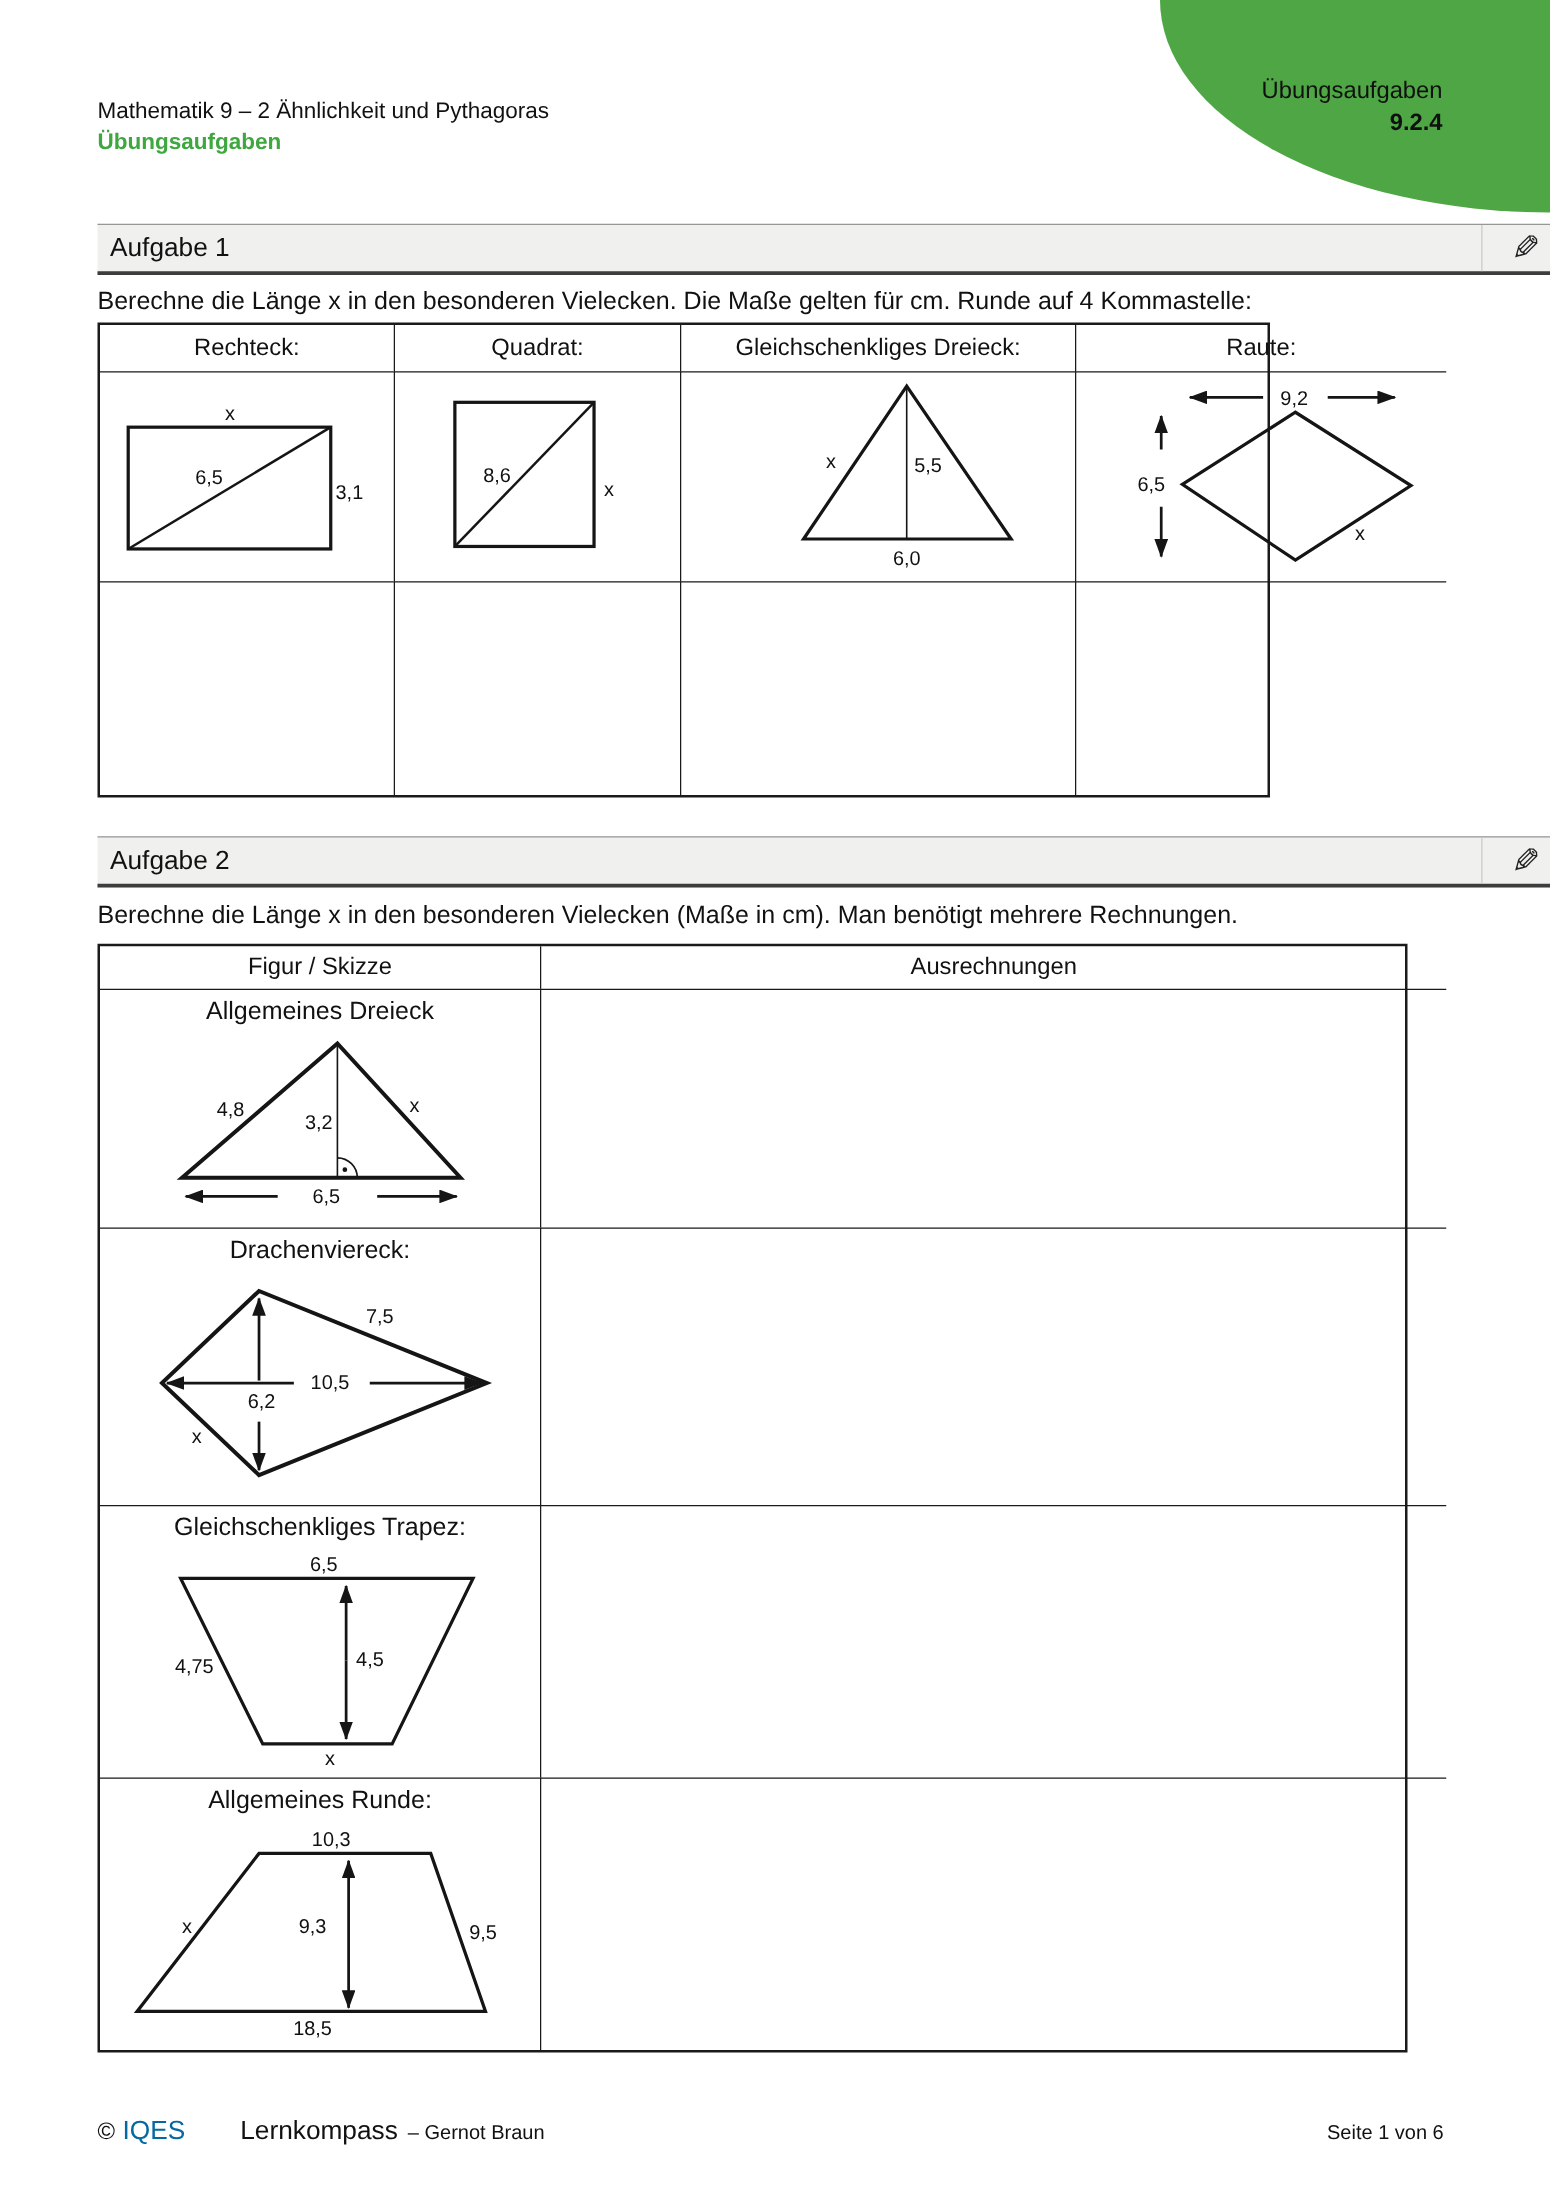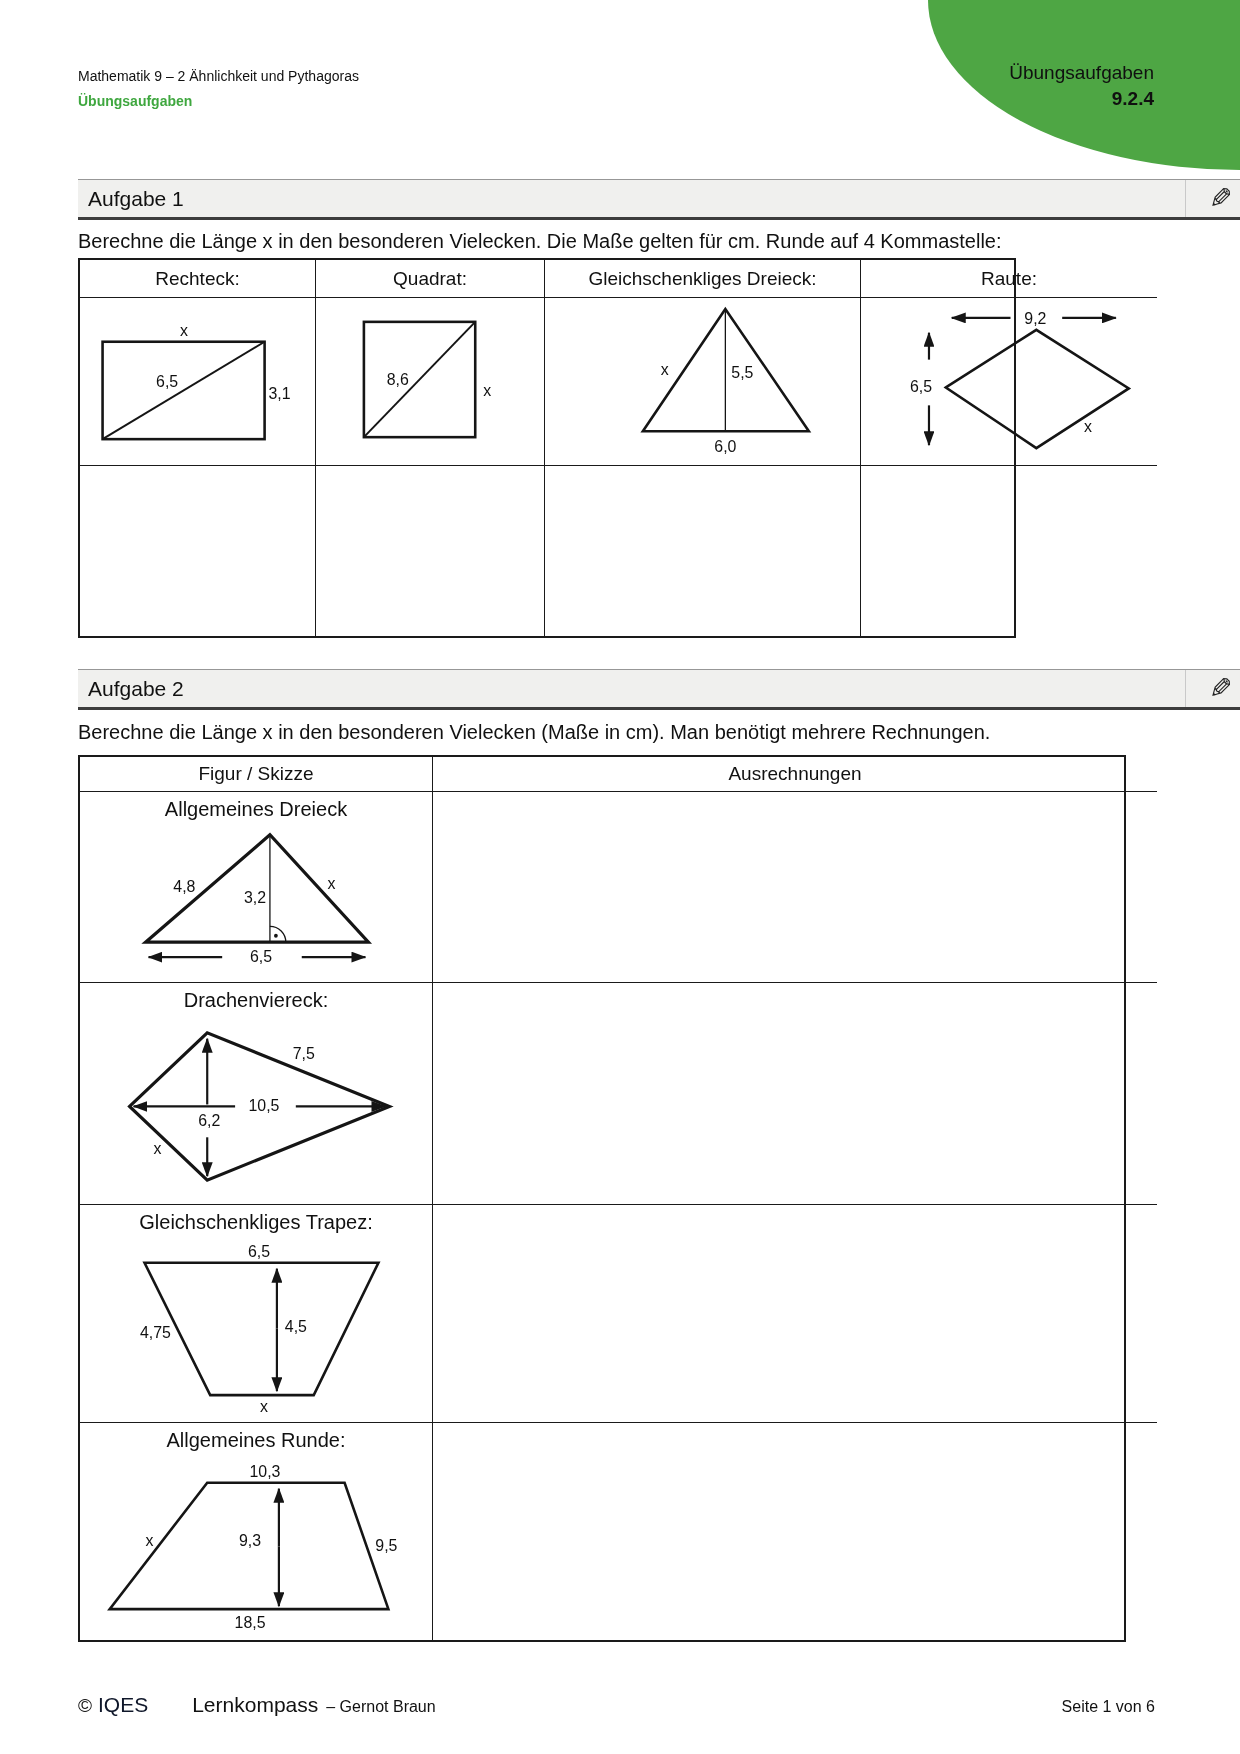--- a/index.html
+++ b/index.html
@@ -9,21 +9,21 @@
     font-family:"Liberation Sans", sans-serif; color:#111; overflow:hidden;
   }
   
   .corner {
     position:absolute; top:0; right:0; width:312px; height:170px;
     background:#4ea644; border-bottom-left-radius:100% 100%;
     text-align:right; padding:60px 86px 0 0; font-size:19px; line-height:26px; color:#101010;
   }
   .corner .code { font-weight:bold; }
   
-  .doc-header { position:absolute; left:78px; top:64px; font-size:14px; line-height:25px; }
+  .doc-header { position:absolute; left:78px; top:76px; font-size:18px; line-height:25px; }
   .doc-header .l2 { font-weight:bold; }
   .doc-header .l3 { font-weight:bold; color:#3fa73f; }
   
   .task-bar {
     position:absolute; left:78px; width:1229px; height:41px;
     background:#f0f0ee; border-top:1px solid #979797; border-bottom:3px solid #3d3d3d;
     display:flex; align-items:stretch;
   }
   .task-title { flex:1; font-size:21px; display:flex; align-items:center; padding-left:10px; }
   .bar-cell { display:flex; align-items:center; justify-content:center; border-left:1px solid #c9c9c9; }
@@ -44,21 +44,21 @@
   .figcell svg { position:absolute; inset:0; width:100%; height:100%; display:block; }
   svg text { font-family:"Liberation Sans", sans-serif; font-size:16px; fill:#111; }
   svg .shape { fill:none; stroke:#151515; stroke-width:2.6; stroke-linejoin:miter; }
   svg .thick { stroke-width:3.2; }
   svg .thin  { fill:none; stroke:#151515; stroke-width:1.3; }
   svg .arrow { fill:none; stroke:#151515; stroke-width:2.2; }
   
   .footer { position:absolute; left:78px; top:1693px; width:1077px; display:flex; align-items:baseline; }
   .footer .spacer { flex:1; }
   .f-copy { font-size:19px; margin-right:6px; }
-  .f-green { font-size:21px; color:#0f172a; }
+  .f-green { font-size:21px; color:#0369a1; }
   .f-black { font-size:21px;margin-left:44px; }
   .f-author { font-size:16px; margin-left:8px; }
   .f-page { font-size:16px; }
 </style>
 </head>
 <body>
 
 <div class="page">
 
   <svg width="0" height="0" style="position:absolute" aria-hidden="true">

